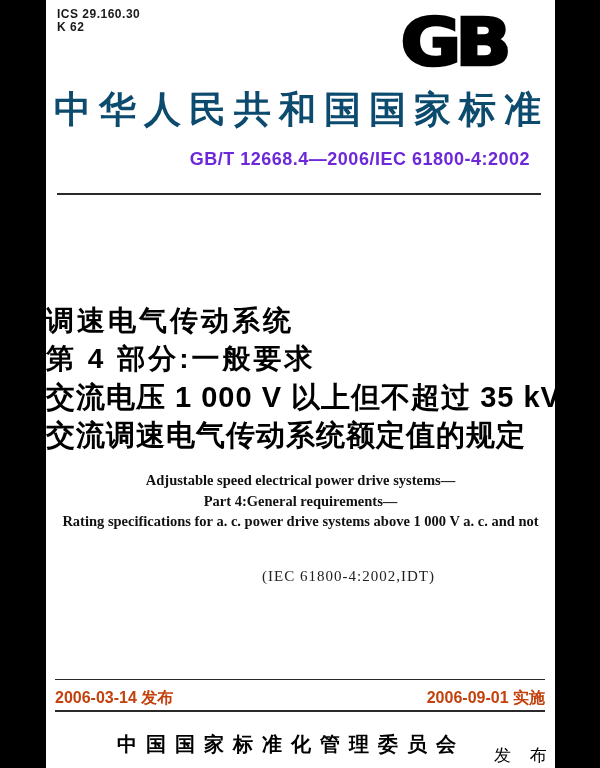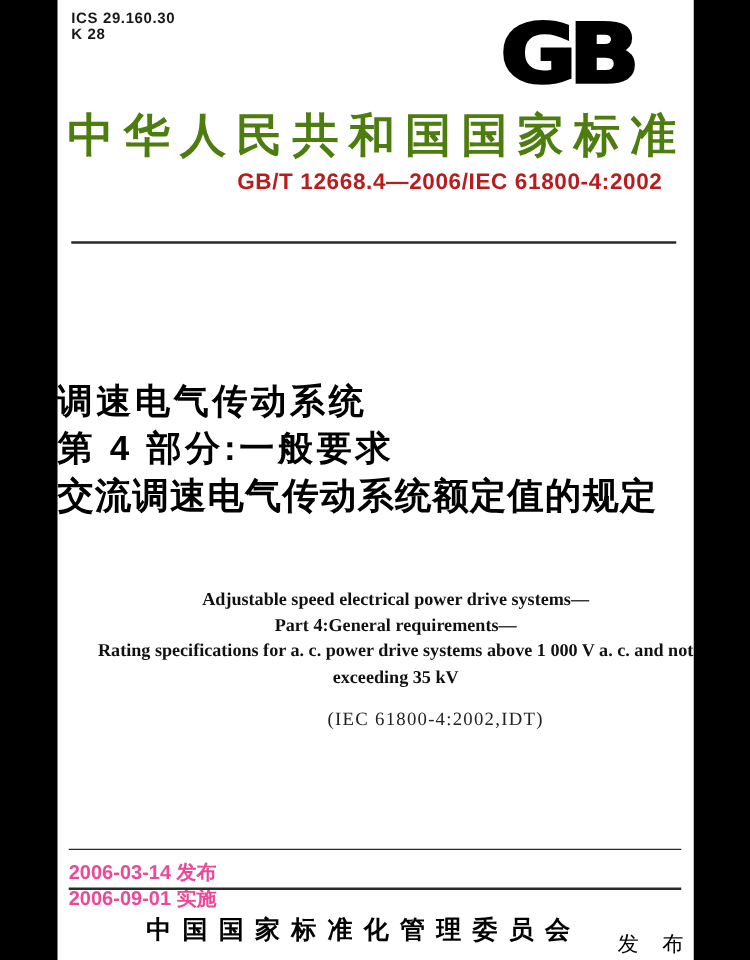--- a/index.html
+++ b/index.html
@@ -26,59 +26,58 @@
     letter-spacing: 0.5px; color: #1a1a1a;
   }
   .gb-logo { position: absolute; left: 392px; top: 10px; width: 122px; height: 70px; }
 
   .std-title {
     position: absolute; left: 46px; top: 90px; width: 404px;
     text-align: center;
     font-family: "Liberation Serif", "DejaVu Serif", serif;
     font-weight: bold; font-size: 37px; line-height: 40px;
     letter-spacing: 8px; text-indent: 8px;
-    color: #4d7c0f; white-space: nowrap;
+    color: #0c4a6e; white-space: nowrap;
   }
   .std-number {
-    position: absolute; right: 70px; top: 135px;
+    position: absolute; right: 70px; top: 149px;
     font-size: 18px; font-weight: bold; letter-spacing: 0.5px;
-    color: #b91c1c; white-space: nowrap;
+    color: #6d28d9; white-space: nowrap;
   }
   .rule { position: absolute; background: #2a2a2a; }
   .rule-top    { left: 57px;  top: 193px; width: 484px; height: 2px; }
   .rule-dates-above { left: 55px; top: 679px; width: 490px; height: 1px; }
   .rule-dates-below { left: 55px; top: 710px; width: 490px; height: 2px; }
 
   .cn-title {
     position: absolute; left: 46px; top: 302px; width: 509px;
     font-weight: bold; color: #000;
   }
   .cn-title .l12 { font-size: 28px; line-height: 38px; letter-spacing: 3px; white-space: nowrap; }
   .cn-title .l34 { font-size: 29px; line-height: 38px; letter-spacing: 1px; white-space: nowrap; }
 
   .en-title {
-    position: absolute; left: 62px; top: 470px; width: 509px;
+    position: absolute; left: 46px; top: 470px; width: 509px;
     text-align: center;
     font-family: "Liberation Serif", "DejaVu Serif", serif;
     font-weight: bold; font-size: 14.5px; line-height: 20.5px;
     color: #111;
   }
   .idt-note {
     position: absolute; left: 46px; top: 568px; width: 509px;
     text-align: center;
     font-family: "Liberation Serif", "DejaVu Serif", serif;
     font-size: 15px; letter-spacing: 1px; color: #222; padding-left: 48px;
   }
 
   .dates-row {
     position: absolute; left: 55px; top: 688px; width: 490px;
     display: flex; justify-content: space-between;
-    font-size: 16px; font-weight: bold; color: #ec4899;
+    font-size: 16px; font-weight: bold; color: #c2410c;
     white-space: nowrap;
-    flex-direction: column;
   }
 
   .issuer-block {
     position: absolute; left: 46px; top: 733px; width: 509px;
     text-align: center; font-weight: bold; color: #000;
   }
   .issuer-l1 { font-size: 21px; line-height: 23px; letter-spacing: 0px; white-space: nowrap; transform: translateX(-14px); }
   .issuer-l2 { font-size: 20px; line-height: 22px; letter-spacing: 9px; text-indent: 9px; white-space: nowrap; transform: translateX(-14px); }
   .publish-label {
     position: absolute; left: 494px; top: 744px;
@@ -89,44 +88,44 @@
 </head>
 <body>
 
 <div class="page">
 
   <div class="band band-left"></div>
   <div class="band band-right"></div>
 
   <div class="ics-block">
     <div>ICS 29.160.30</div>
-    <div>K 28</div>
+    <div>K 62</div>
   </div>
 
   <svg class="gb-logo" viewBox="0 0 122 70" aria-hidden="true">
     <text x="61" y="63" text-anchor="middle" font-family="'DejaVu Sans', sans-serif" font-weight="bold" font-size="74" letter-spacing="-6" fill="#000" stroke="#000" stroke-width="3" transform="scale(1,0.88)">GB</text>
   </svg>
 
   <div class="std-title">中华人民共和国国家标准</div>
 
   <div class="std-number">GB/T 12668.4—2006/IEC 61800-4:2002</div>
 
   <div class="rule rule-top"></div>
 
   <div class="cn-title">
     <div class="l12">调速电气传动系统</div>
     <div class="l12">第 4 部分:一般要求</div>
+    <div class="l34">交流电压 1 000 V 以上但不超过 35 kV 的</div>
     <div class="l34">交流调速电气传动系统额定值的规定</div>
   </div>
 
   <div class="en-title">
     <div>Adjustable speed electrical power drive systems—</div>
     <div>Part 4:General requirements—</div>
     <div>Rating specifications for a. c. power drive systems above 1 000 V a. c. and not</div>
-    <div>exceeding 35 kV</div>
   </div>
 
   <div class="idt-note">(IEC 61800-4:2002,IDT)</div>
 
   <div class="rule rule-dates-above"></div>
 
   <div class="dates-row">
     <span>2006-03-14 发布</span>
     <span>2006-09-01 实施</span>
   </div>

